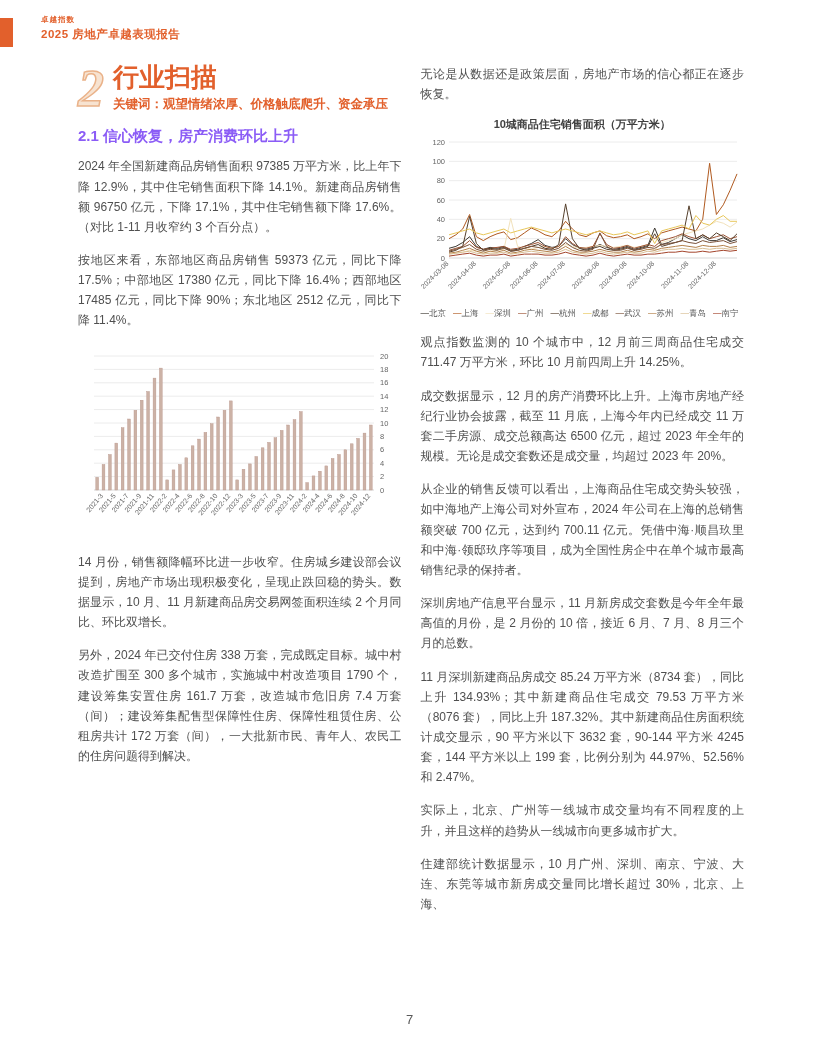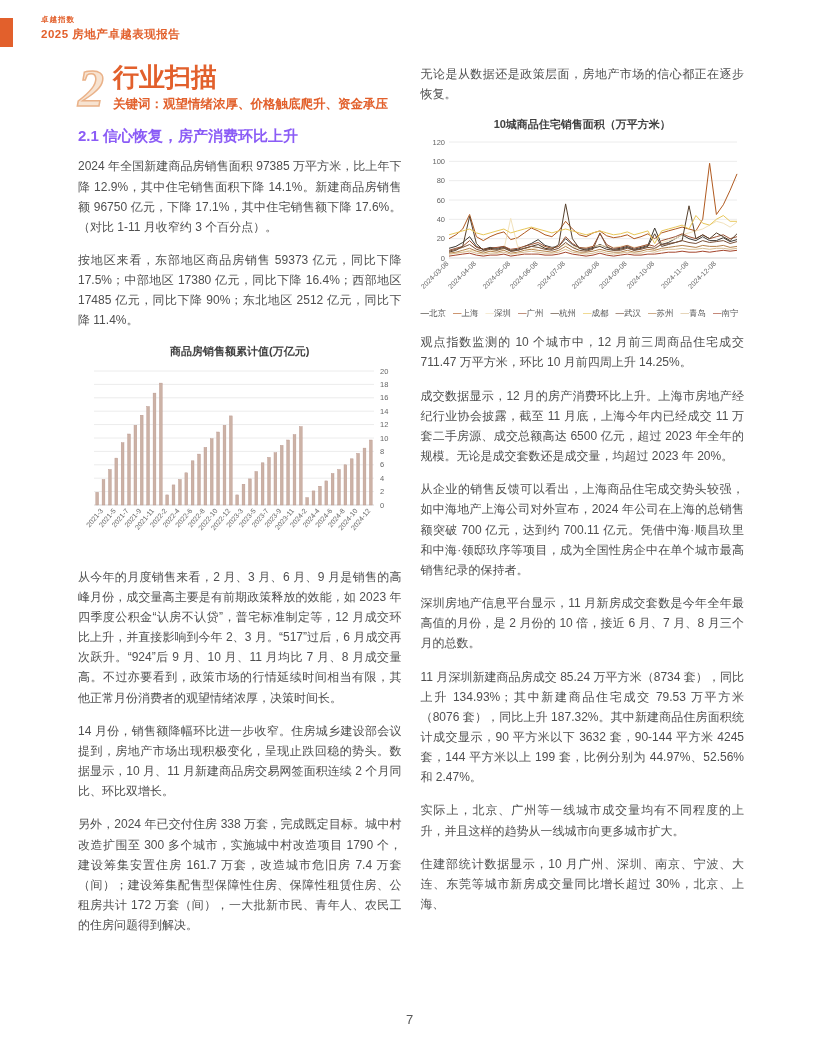--- a/index.html
+++ b/index.html
@@ -53,21 +53,20 @@
           <div class="keywords">关键词：观望情绪浓厚、价格触底爬升、资金承压</div>
         </div>
       </div>
 
       <h3 class="subsection">2.1 信心恢复，房产消费环比上升</h3>
 
       <p class="body">2024 年全国新建商品房销售面积 97385 万平方米，比上年下降 12.9%，其中住宅销售面积下降 14.1%。新建商品房销售额 96750 亿元，下降 17.1%，其中住宅销售额下降 17.6%。（对比 1-11 月收窄约 3 个百分点）。</p>
       <p class="body">按地区来看，东部地区商品房销售 59373 亿元，同比下降 17.5%；中部地区 17380 亿元，同比下降 16.4%；西部地区 17485 亿元，同比下降 90%；东北地区 2512 亿元，同比下降 11.4%。</p>
 
       <figure>
-        <div class="chart-title">商品房销售额累计值(万亿元)</div>
         <svg id="bar-svg" width="324" height="196" viewBox="0 0 324 196">
             <line x1="16" y1="146" x2="296" y2="146" stroke="#d7d7d7" stroke-width="1"></line>
             <text x="302" y="148.5" text-anchor="start" font-size="7.5" fill="#666">0</text>
             <line x1="16" y1="132.6" x2="296" y2="132.6" stroke="#ececec" stroke-width="1"></line>
             <text x="302" y="135.1" text-anchor="start" font-size="7.5" fill="#666">2</text>
             <line x1="16" y1="119.2" x2="296" y2="119.2" stroke="#ececec" stroke-width="1"></line>
             <text x="302" y="121.7" text-anchor="start" font-size="7.5" fill="#666">4</text>
             <line x1="16" y1="105.80000000000001" x2="296" y2="105.80000000000001" stroke="#ececec" stroke-width="1"></line>
             <text x="302" y="108.30000000000001" text-anchor="start" font-size="7.5" fill="#666">6</text>
             <line x1="16" y1="92.4" x2="296" y2="92.4" stroke="#ececec" stroke-width="1"></line>
@@ -146,21 +145,20 @@
             <text x="267.3636363636363" y="152" text-anchor="end" font-size="7" fill="#666" transform="rotate(-50 267.3636363636363 152)">2024-8</text>
             <rect x="272.3" y="99.8" width="2.8" height="46.2" fill="#ccb2a6" stroke="#b8948a" stroke-width="0.4"></rect>
             <rect x="278.7" y="94.4" width="2.8" height="51.6" fill="#ccb2a6" stroke="#b8948a" stroke-width="0.4"></rect>
             <text x="280.09090909090907" y="152" text-anchor="end" font-size="7" fill="#666" transform="rotate(-50 280.09090909090907 152)">2024-10</text>
             <rect x="285.1" y="89.1" width="2.8" height="56.9" fill="#ccb2a6" stroke="#b8948a" stroke-width="0.4"></rect>
             <rect x="291.4" y="81.0" width="2.8" height="65.0" fill="#ccb2a6" stroke="#b8948a" stroke-width="0.4"></rect>
             <text x="292.8181818181818" y="152" text-anchor="end" font-size="7" fill="#666" transform="rotate(-50 292.8181818181818 152)">2024-12</text>
           </svg>
       </figure>
 
-      <p class="body">从今年的月度销售来看，2 月、3 月、6 月、9 月是销售的高峰月份，成交量高主要是有前期政策释放的效能，如 2023 年四季度公积金“认房不认贷”，普宅标准制定等，12 月成交环比上升，并直接影响到今年 2、3 月。“517”过后，6 月成交再次跃升。“924”后 9 月、10 月、11 月均比 7 月、8 月成交量高。不过亦要看到，政策市场的行情延续时间相当有限，其他正常月份消费者的观望情绪浓厚，决策时间长。</p>
       <p class="body">14 月份，销售额降幅环比进一步收窄。住房城乡建设部会议提到，房地产市场出现积极变化，呈现止跌回稳的势头。数据显示，10 月、11 月新建商品房交易网签面积连续 2 个月同比、环比双增长。</p>
       <p class="body">另外，2024 年已交付住房 338 万套，完成既定目标。城中村改造扩围至 300 多个城市，实施城中村改造项目 1790 个，建设筹集安置住房 161.7 万套，改造城市危旧房 7.4 万套（间）；建设筹集配售型保障性住房、保障性租赁住房、公租房共计 172 万套（间），一大批新市民、青年人、农民工的住房问题得到解决。</p>
     </div>
 
     <div class="col">
       <p class="body">无论是从数据还是政策层面，房地产市场的信心都正在逐步恢复。</p>
 
       <figure>
         <div class="chart-title">10城商品住宅销售面积（万平方米）</div>
         <svg id="line-svg" width="324" height="178" viewBox="0 0 324 178">

